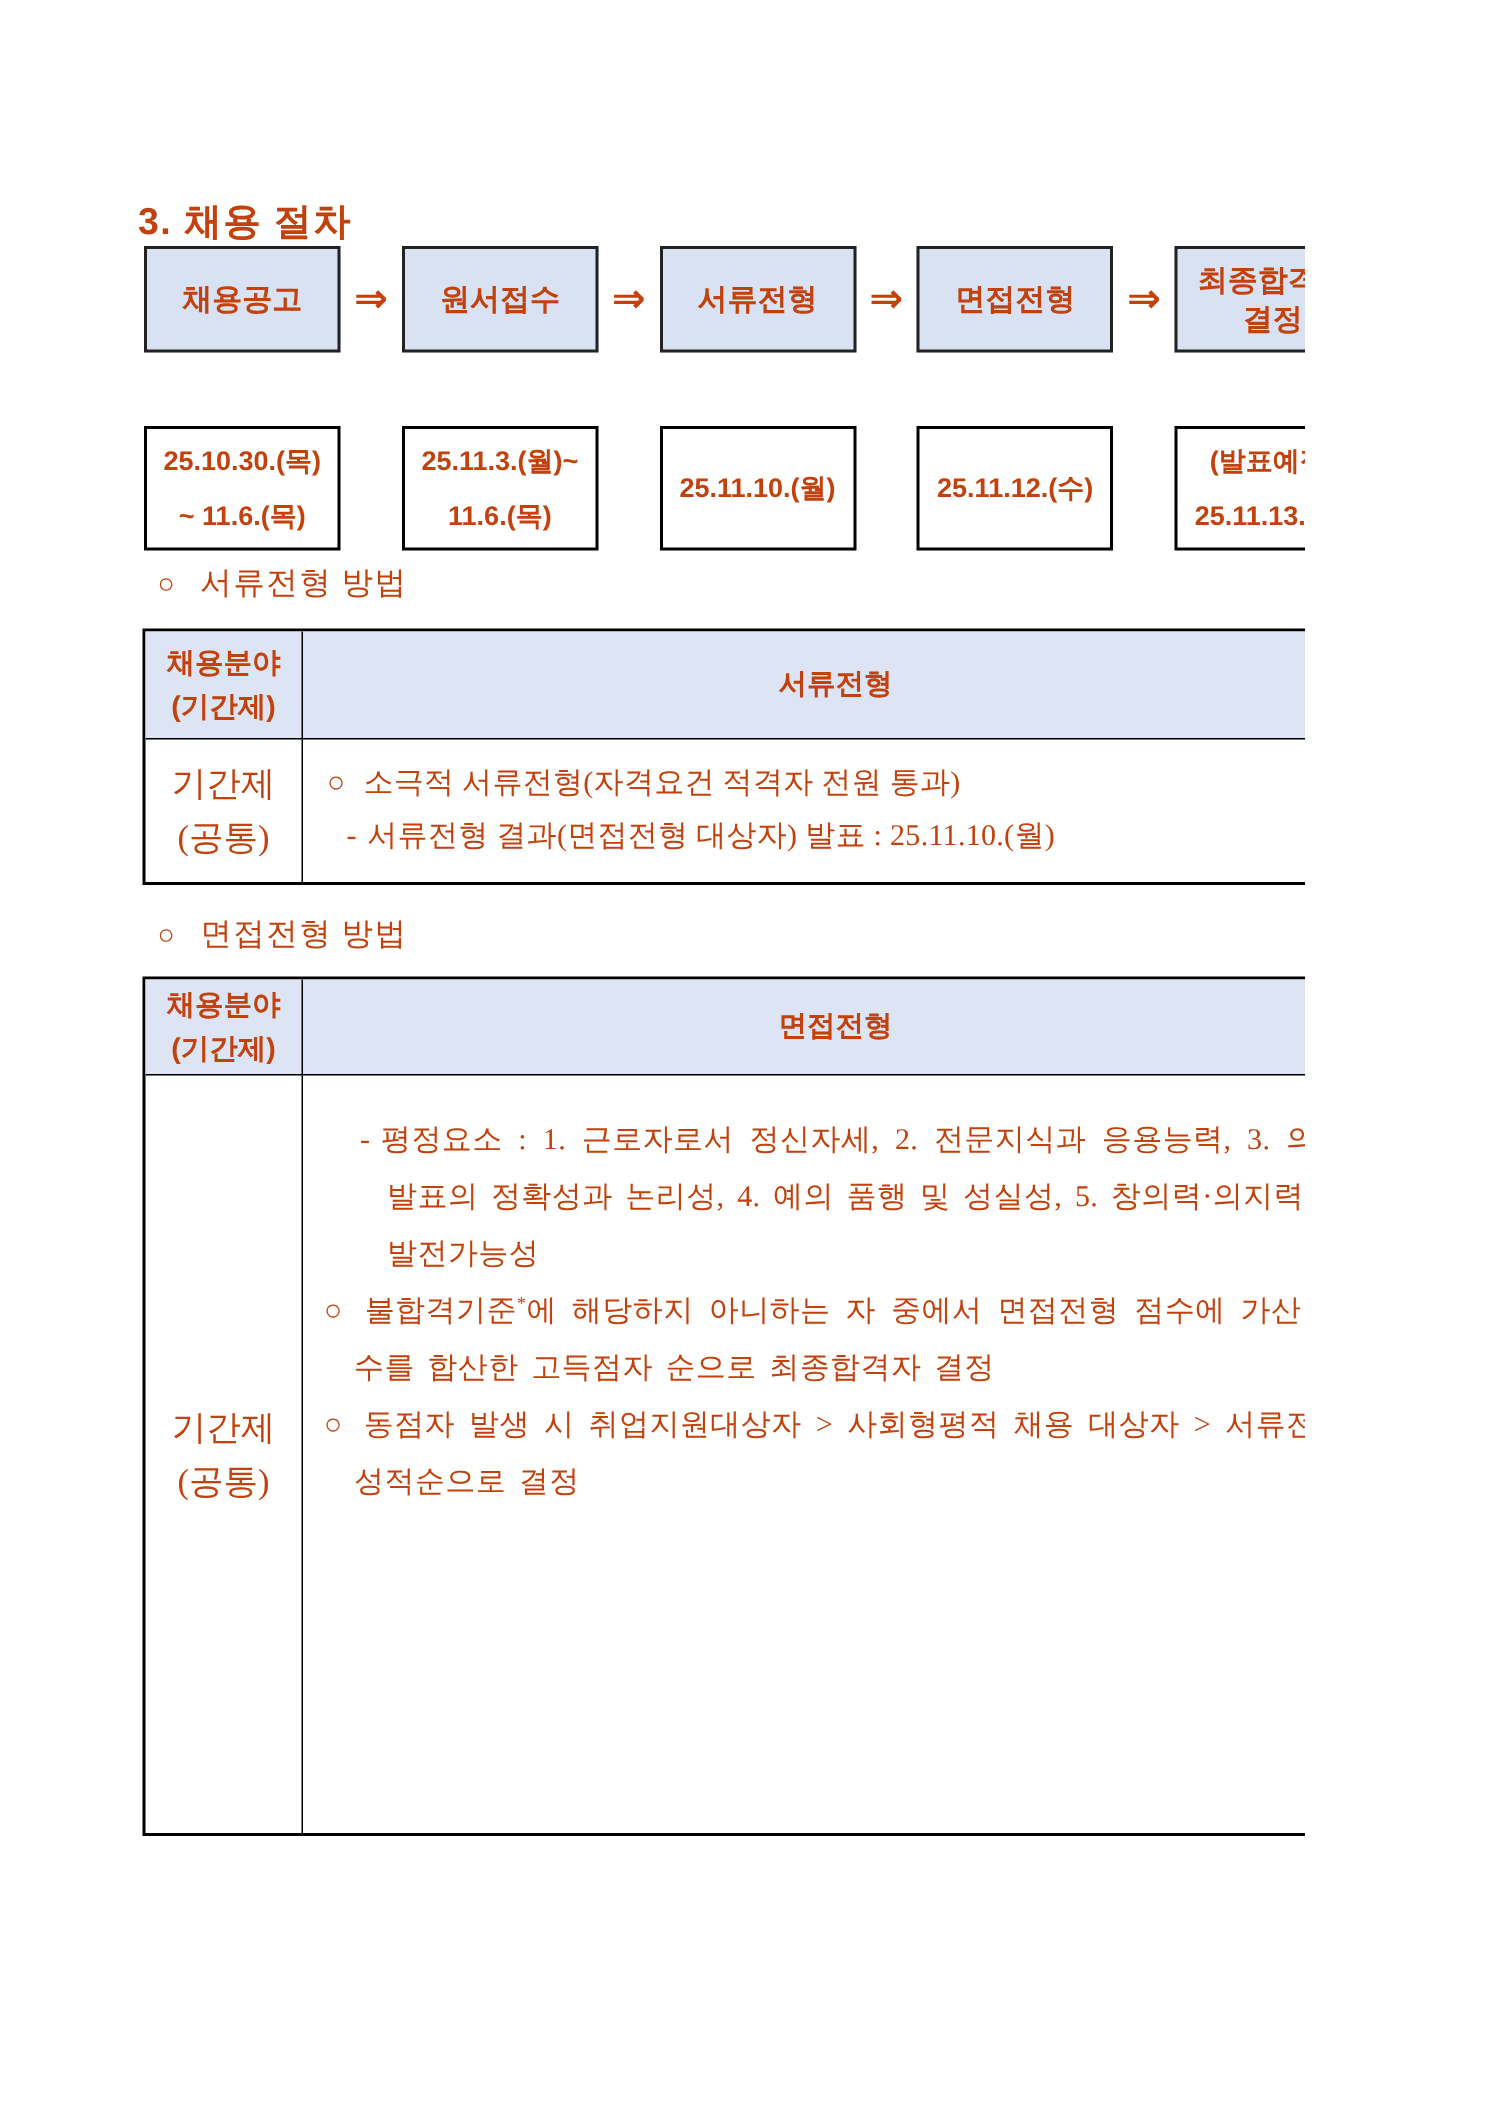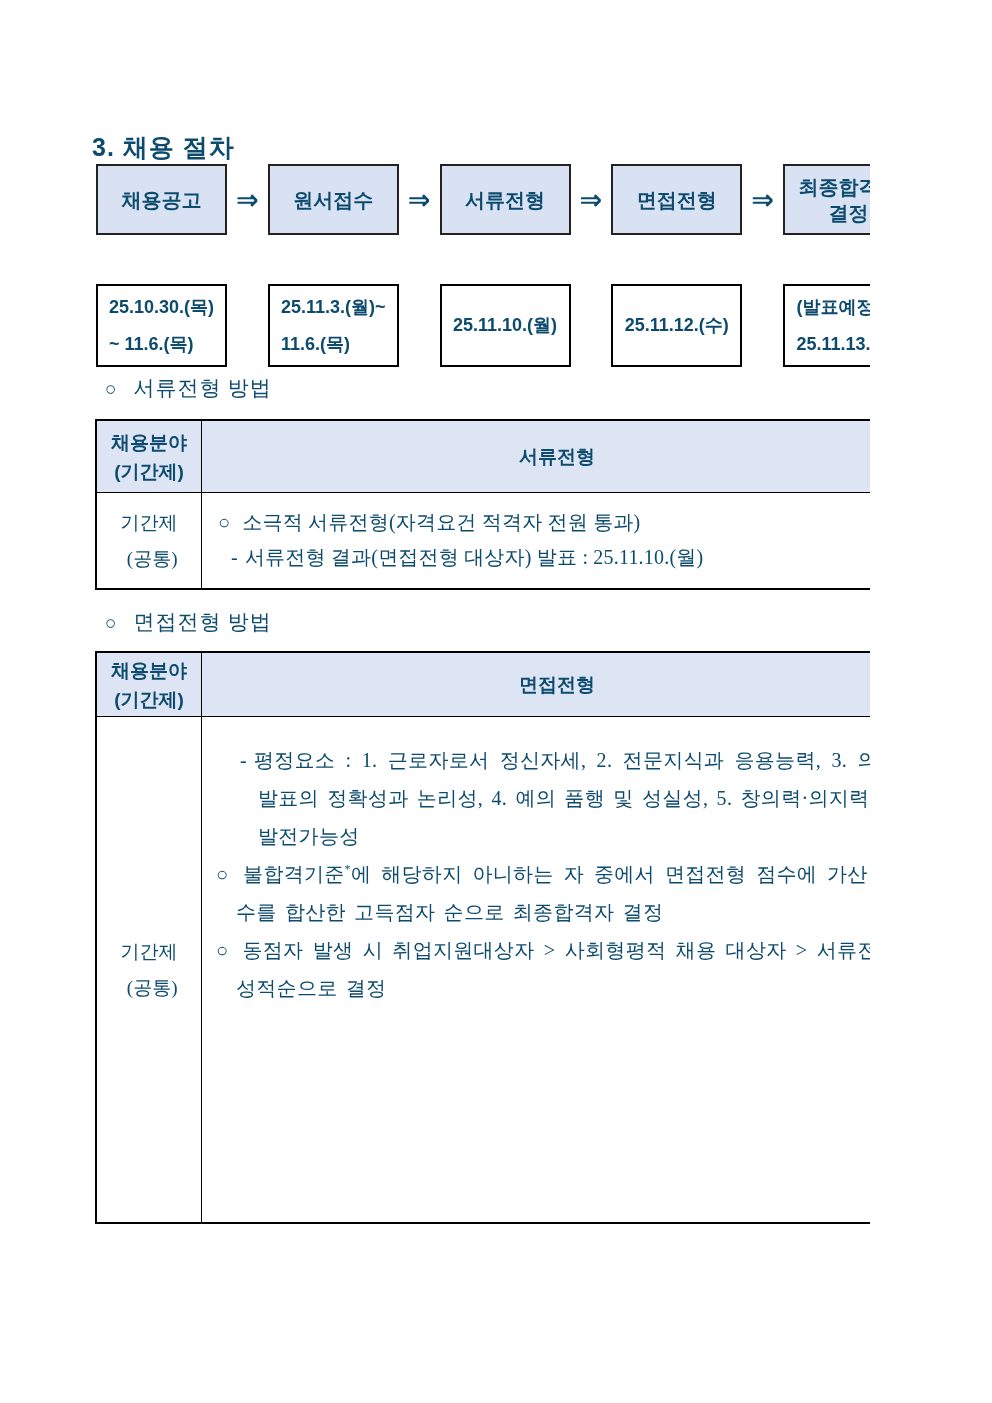--- a/index.html
+++ b/index.html
@@ -6,21 +6,21 @@
     --fill: #d9e2f3;
     --header-fill: #dde4f4;
     --line: #000000;
   }
   html,body{margin:0;padding:0;background:#ffffff;}
   .sheet{
     position:relative;
     width:870px;height:1403px;
     background:#ffffff;
     font-family:"Liberation Sans","DejaVu Sans",sans-serif;
-    color:#0c4a6e;
+    color:#c2410c;
     overflow:hidden;
   }
   .prewrap{white-space:pre-line;}
 
   
   .doc-title{
     position:absolute;left:92px;top:131px;
     font-size:25px;font-weight:bold;letter-spacing:1px;
   }
 
@@ -43,21 +43,21 @@
 
   
   .date-row{
     position:absolute;left:96px;top:284px;width:818px;height:83px;
     display:flex;align-items:stretch;
   }
   .date-box{
     width:131px;box-sizing:border-box;
     background:#fff;border:2px solid #000;
     display:flex;align-items:center;justify-content:center;
-    font-weight:bold;font-size:18px;line-height:37px;text-align:left;
+    font-weight:bold;font-size:18px;line-height:37px;text-align:center;
   }
   .date-gap{flex:1;}
 
   
   .section-heading{
     position:absolute;left:105px;
     font-family:"Liberation Serif","DejaVu Serif",serif;
     font-size:21px;letter-spacing:1px;
   }
   .section-heading .ring{font-size:19px;margin-right:16px;}
@@ -77,21 +77,21 @@
   .cell.head{
     background:var(--header-fill);
     border-bottom:1px solid var(--line);
     display:flex;align-items:center;justify-content:center;
     font-weight:bold;font-size:19px;line-height:29px;text-align:center;
   }
   .cell.c1{border-right:1px solid var(--line);}
   .cell.label{
     display:flex;align-items:center;justify-content:center;
     font-family:"Liberation Serif","DejaVu Serif",serif;
-    font-size:19px;line-height:36px;text-align:right;
+    font-size:23px;line-height:36px;text-align:center;
   }
   .cell.content{
     font-family:"Liberation Serif","DejaVu Serif",serif;
     font-size:20px;line-height:35px;
     padding:12px 14px 2px 6px;
     letter-spacing:0.2px;
   }
   .cell.content-interview{
     font-family:"Liberation Serif","DejaVu Serif",serif;
     font-size:20px;line-height:38px;

